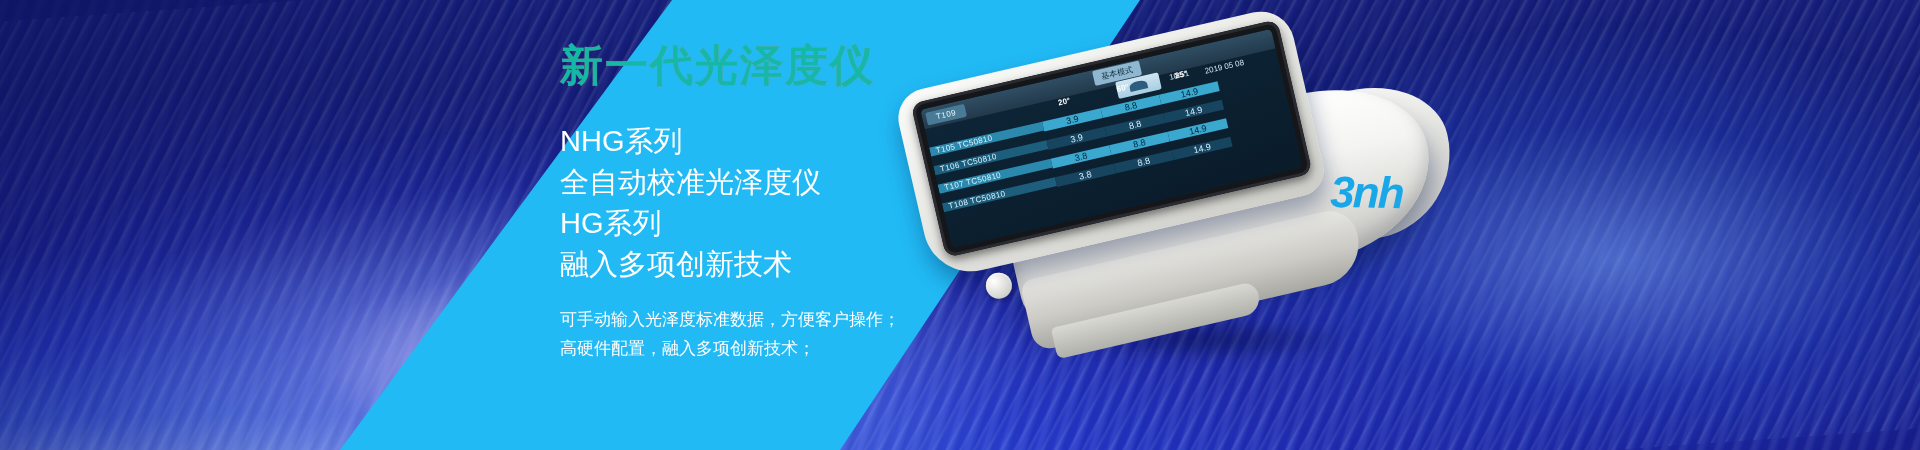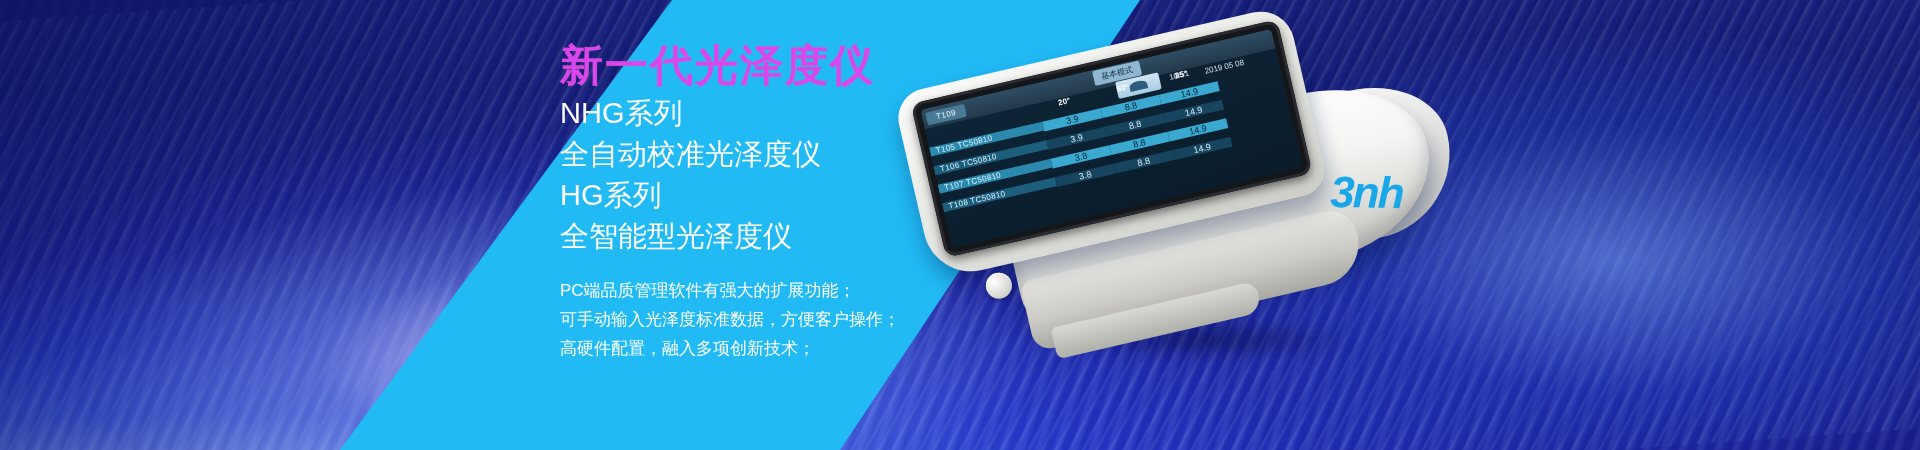--- a/index.html
+++ b/index.html
@@ -47,24 +47,24 @@
 
   
   .cyan-panel{position:absolute;left:0;top:0;width:1140px;height:450px;
      background:#21baf5;
      clip-path:polygon(672px 0px, 1140px 0px, 840px 450px, 340px 450px);
   }
 
   
   .copy{position:absolute;left:560px;top:0;width:620px;height:450px;}
   .headline{position:absolute;left:0;top:44px;font-size:43px;line-height:1;
-     font-weight:700;letter-spacing:2px;color:#d946ef;white-space:nowrap;
+     font-weight:700;letter-spacing:2px;color:#14b8a6;white-space:nowrap;
      text-shadow:0 0 1px rgba(255,120,70,.6);}
   .sub{position:absolute;left:0;color:#ffffff;font-size:29px;line-height:1;
-     white-space:nowrap;font-weight:400;}
+     white-space:nowrap;font-weight:400;margin-top:28px;}
   .sub.l1{top:99px;}
   .sub.l2{top:140px;}
   .sub.l3{top:181px;text-align:right;}
   .sub.l4{top:222px;}
   .fine{position:absolute;left:0;color:#ffffff;font-size:17px;line-height:1;
      white-space:nowrap;font-weight:400;}
   .fine.f1{top:282px;}
   .fine.f2{top:311px;}
   .fine.f3{top:340px;}
 
@@ -146,23 +146,22 @@
   <div class="bg-sweepR"></div>
 
   <div class="cyan-panel"></div>
 
   <div class="copy">
     <div class="headline">新一代光泽度仪</div>
 
     <div class="sub l1">NHG系列</div>
     <div class="sub l2">全自动校准光泽度仪</div>
     <div class="sub l3">HG系列</div>
-    <div class="sub l4">全智能型光泽度仪</div>
-
-    <div class="fine f1">PC端品质管理软件有强大的扩展功能；</div>
+    <div class="sub l4">融入多项创新技术</div>
+
     <div class="fine f3">高硬件配置，融入多项创新技术；</div>
     <div class="fine f2">可手动输入光泽度标准数据，方便客户操作；</div>
   </div>
 
   <div class="device">
     <div class="dev-shadow"></div>
     <div class="dev-rot">
       <div class="dev-nose"></div>
       <div class="dev-body"></div>
       <div class="dev-base"></div>

